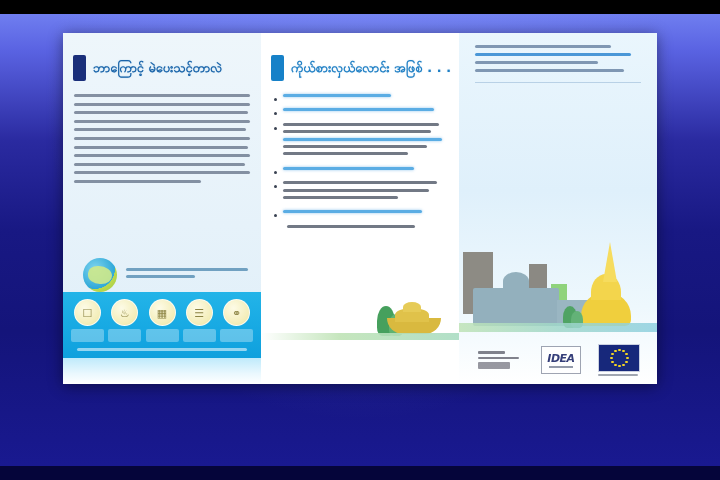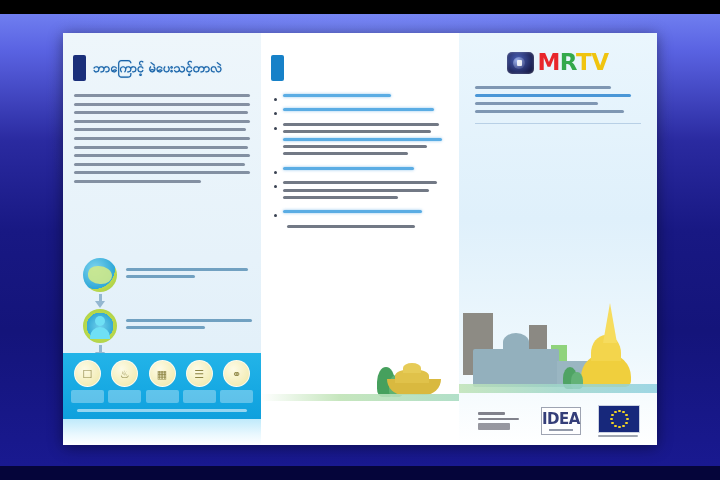--- a/index.html
+++ b/index.html
@@ -14,21 +14,21 @@
   .bar-top{position:absolute;left:0;top:0;width:720px;height:14px;background:#000;}
   .bar-bottom{position:absolute;left:0;bottom:0;width:720px;height:14px;background:#05053a;}
 
   
   .vid-bg{position:absolute;left:0;top:14px;width:720px;height:452px;
      background:linear-gradient(180deg,#6f7ef0 0%,#5a63e2 8%,#2a2aa0 28%,#181883 48%,#14147a 70%,#191990 100%);}
   .vid-bg:after{content:"";position:absolute;left:0;top:0;right:0;bottom:0;
      background:radial-gradient(ellipse at 50% 18%,rgba(140,160,255,.30),rgba(0,0,0,0) 62%);}
 
   
-  .sheet{position:absolute;left:63px;top:33px;width:594px;height:412px;
+  .sheet{position:absolute;left:63px;top:33px;width:594px;height:351px;
      background:#ffffff;box-shadow:0 2px 14px rgba(0,0,0,.45);display:flex;}
 
   .panel{position:relative;height:100%;overflow:hidden;}
   .panel-left{width:198px;background:linear-gradient(180deg,#eef6fb 0%,#e6f2fa 55%,#dfeef8 100%);}
   .panel-mid{width:198px;background:#ffffff;}
   .panel-right{width:198px;background:linear-gradient(180deg,#eaf6fd 0%,#dff0fb 45%,#eef8fd 78%,#ffffff 100%);}
 
   
   .head-row{display:flex;align-items:center;gap:7px;padding:22px 0 0 10px;}
   .accent{width:13px;height:26px;border-radius:2px;flex:none;}
@@ -143,21 +143,21 @@
 
   
   .logos{position:absolute;left:0;bottom:8px;width:198px;display:flex;align-items:center;
      justify-content:space-around;padding:0 10px;box-sizing:border-box;}
   .lg{opacity:.95;}
   .lg-step{width:46px;}
   .lg-step .s1{height:2.4px;background:#4a4a58;opacity:.72;margin-bottom:3px;border-radius:1px;}
   .lg-step .sq{height:7px;background:#3a3a48;opacity:.55;border-radius:1px;}
   .lg-idea{width:38px;height:26px;border:1.5px solid #9aa0ae;background:#fff;
      display:flex;align-items:center;justify-content:center;flex-direction:column;}
-  .lg-idea .w{font-size:15px;font-weight:bold;color:#2b3472;letter-spacing:-.5px;line-height:1;}
+  .lg-idea .w{font-size:11px;font-weight:bold;color:#2b3472;letter-spacing:-.5px;line-height:1;font-style:italic;}
   .lg-idea .u{width:24px;height:2px;background:#8e95a6;margin-top:2px;}
   .lg-eu{width:40px;}
   .lg-eu .flag{width:40px;height:26px;background:#0b1d74;position:relative;border:1px solid #c9cfe0;}
   .lg-eu .star{position:absolute;width:2.6px;height:2.6px;background:#f2d21a;border-radius:50%;}
   .lg-eu .cap{margin-top:2px;height:2px;background:#5a6276;opacity:.6;border-radius:1px;}
 </style>
 </head>
 <body>
 
 <div class="screen">
@@ -253,20 +253,21 @@
           </div>
         </div>
         <div class="band-note"></div>
       </div>
       <div class="band-fade"></div>
     </div>
 
     <div class="panel panel-mid">
       <div class="head-row">
         <div class="accent accent-blue"></div>
+        <div class="head-txt">ကိုယ်စားလှယ်လောင်း အဖြစ် . . .</div>
       </div>
 
       <div class="blist">
         <div class="bli">
           <div class="dot"></div>
           <div class="blines">
               <div class="bl hl" style="width:66%"></div>
             </div>
         </div>
         <div class="bli">
@@ -317,24 +318,20 @@
         <div class="mtree2"></div>
         <div class="barge"></div>
         <div class="barge-roof"></div>
         <div class="barge-roof2"></div>
       </div>
       <div style="position:absolute;left:0;bottom:44px;width:198px;height:7px;
                   background:linear-gradient(90deg,rgba(190,228,182,0),#bfe3b6 40%,#a9dcc2);opacity:.9;"></div>
     </div>
 
     <div class="panel panel-right">
-      <div class="logo">
-        <div class="tv-ic"></div>
-        <div class="mrtv"><span class="m">M</span><span class="r">R</span><span class="t">T</span><span class="v">V</span></div>
-      </div>
 
       <div class="rhead">
       </div>
 
       <div class="rsub">
         <div class="sl" style="width:82%"></div>
         <div class="sl hl" style="width:94%"></div>
         <div class="sl" style="width:74%"></div>
         <div class="sl" style="width:90%"></div>
       </div>

